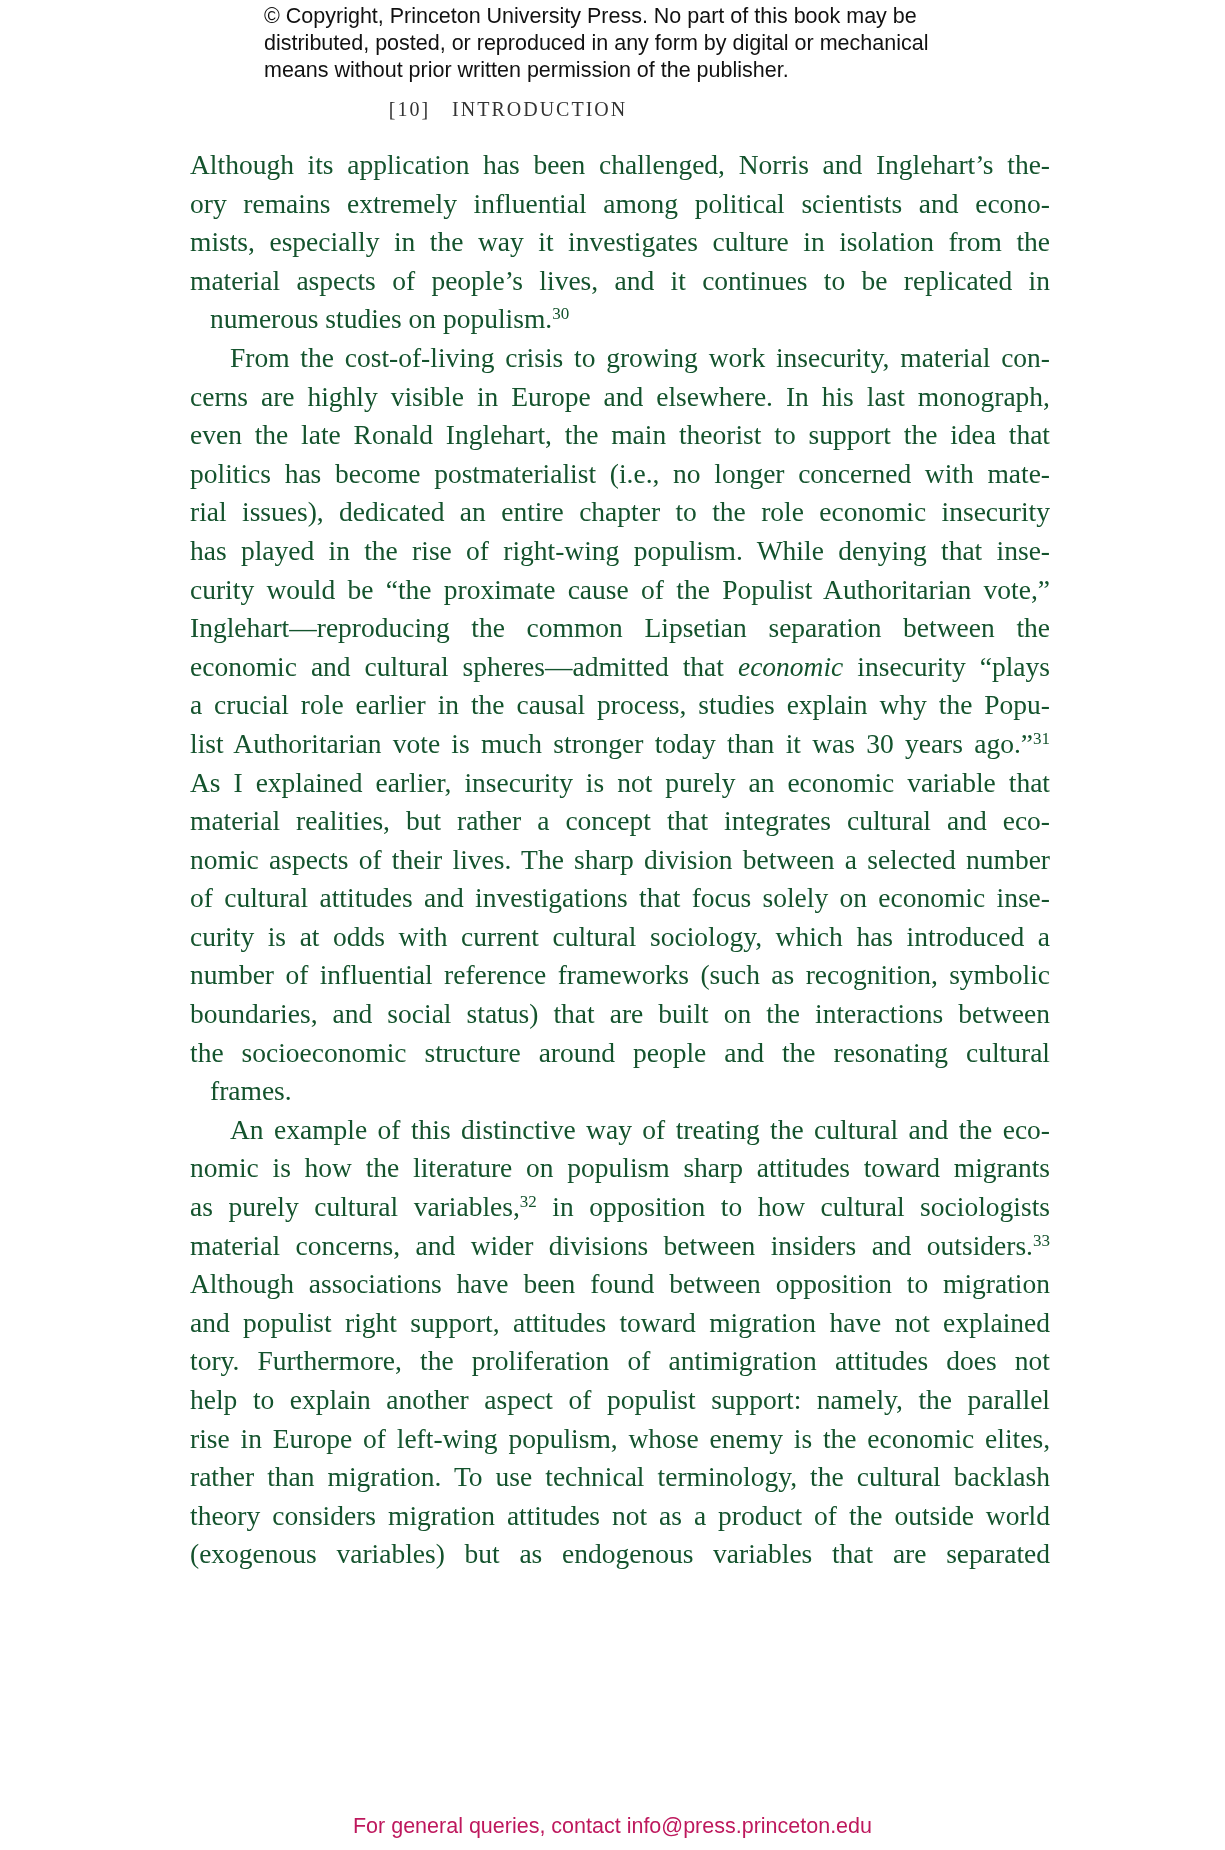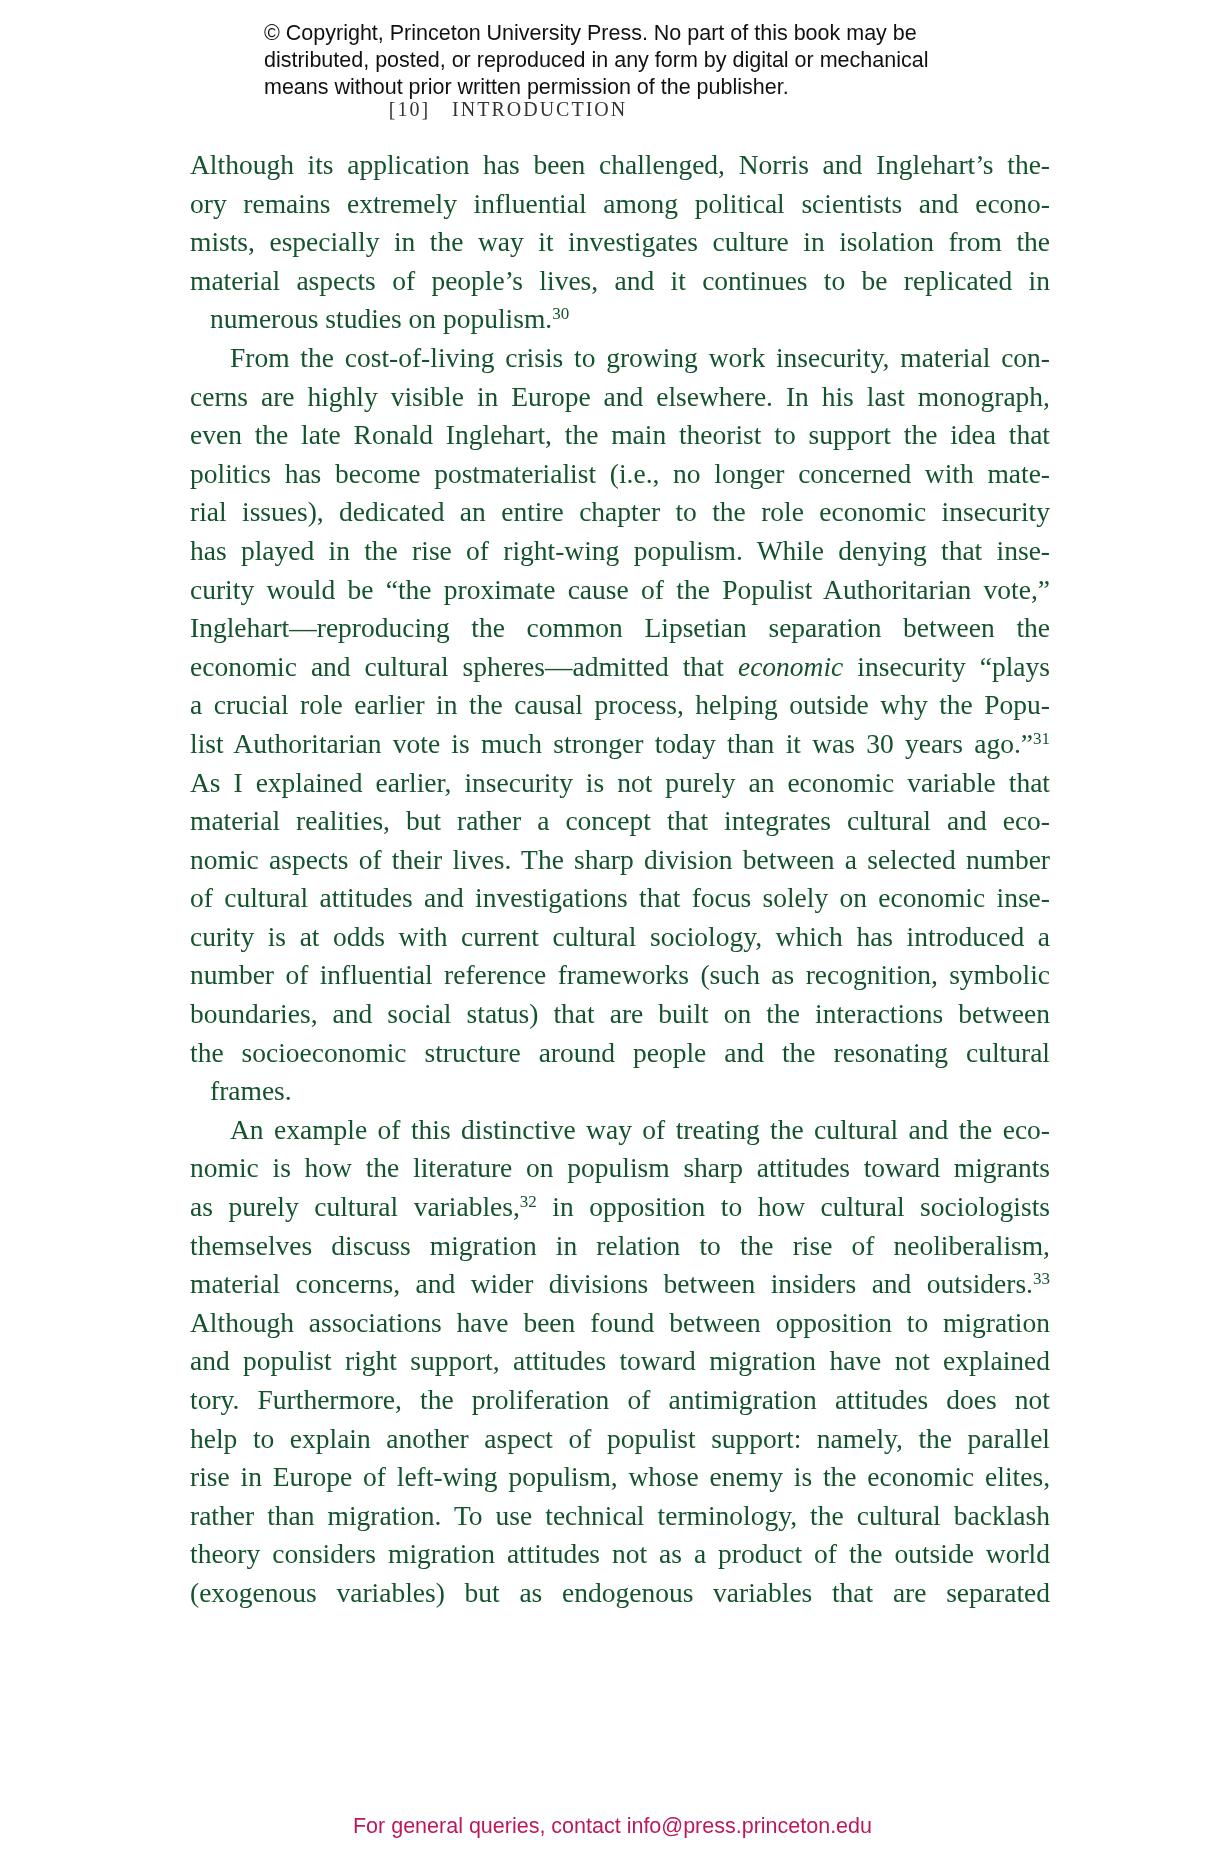--- a/index.html
+++ b/index.html
@@ -1,18 +1,18 @@
 <!DOCTYPE html>
 <html><head>
   <meta charset="utf-8">
   <style>
     html, body { margin: 0; padding: 0; background: #ffffff; }
     body { width: 1225px; height: 1850px; position: relative; overflow: hidden; color: #1a1a1a; }
     .copyright {
-      position: absolute; left: 264px; top: 20px; width: 760px;
+      position: absolute; left: 264px; top: 3px; width: 760px;
       font-family: "Liberation Sans", sans-serif; font-size: 21.5px; line-height: 27px; color: #111;
     }
     .copyright div { white-space: nowrap; }
     .running-head {
       position: absolute; left: 0; width: 1016px; top: 98px; text-align: center;
       font-family: "Liberation Serif", serif; font-size: 20px; letter-spacing: 2px; color: #333;
     }
     .running-head .pg { margin-right: 22px; }
     .body-text {
       position: absolute; left: 190px; top: 146px; width: 860px;
@@ -54,37 +54,36 @@
     <div>
       <div class="line indent"><span>From the cost-of-living crisis to growing work insecurity, material con-</span></div>
       <div class="line"><span>cerns are highly visible in Europe and elsewhere. In his last monograph,</span></div>
       <div class="line"><span>even the late Ronald Inglehart, the main theorist to support the idea that</span></div>
       <div class="line"><span>politics has become postmaterialist (i.e., no longer concerned with mate-</span></div>
       <div class="line"><span>rial issues), dedicated an entire chapter to the role economic insecurity</span></div>
       <div class="line"><span>has played in the rise of right-wing populism. While denying that inse-</span></div>
       <div class="line"><span>curity would be “the proximate cause of the Populist Authoritarian vote,”</span></div>
       <div class="line"><span>Inglehart—reproducing the common Lipsetian separation between the</span></div>
       <div class="line"><span>economic and cultural spheres—admitted that </span><em>economic</em><span> insecurity “plays</span></div>
-      <div class="line"><span>a crucial role earlier in the causal process, helping outside why the Popu-</span></div>
+      <div class="line"><span>a crucial role earlier in the causal process, studies explain why the Popu-</span></div>
       <div class="line"><span>list Authoritarian vote is much stronger today than it was 30 years ago.”</span><sup>31</sup></div>
       <div class="line"><span>As I explained earlier, insecurity is not purely an economic variable that</span></div>
       <div class="line"><span>material realities, but rather a concept that integrates cultural and eco-</span></div>
       <div class="line"><span>nomic aspects of their lives. The sharp division between a selected number</span></div>
       <div class="line"><span>of cultural attitudes and investigations that focus solely on economic inse-</span></div>
       <div class="line"><span>curity is at odds with current cultural sociology, which has introduced a</span></div>
       <div class="line"><span>number of influential reference frameworks (such as recognition, symbolic</span></div>
       <div class="line"><span>boundaries, and social status) that are built on the interactions between</span></div>
       <div class="line"><span>the socioeconomic structure around people and the resonating cultural</span></div>
       <div class="line last"><span>frames.</span></div>
     </div>
     <div>
       <div class="line indent"><span>An example of this distinctive way of treating the cultural and the eco-</span></div>
       <div class="line"><span>nomic is how the literature on populism sharp attitudes toward migrants</span></div>
       <div class="line"><span>as purely cultural variables,</span><sup>32</sup><span> in opposition to how cultural sociologists</span></div>
-      <div class="line"><span>themselves discuss migration in relation to the rise of neoliberalism,</span></div>
       <div class="line"><span>material concerns, and wider divisions between insiders and outsiders.</span><sup>33</sup></div>
       <div class="line"><span>Although associations have been found between opposition to migration</span></div>
       <div class="line"><span>and populist right support, attitudes toward migration have not explained</span></div>
       <div class="line"><span>tory. Furthermore, the proliferation of antimigration attitudes does not</span></div>
       <div class="line"><span>help to explain another aspect of populist support: namely, the parallel</span></div>
       <div class="line"><span>rise in Europe of left-wing populism, whose enemy is the economic elites,</span></div>
       <div class="line"><span>rather than migration. To use technical terminology, the cultural backlash</span></div>
       <div class="line"><span>theory considers migration attitudes not as a product of the outside world</span></div>
       <div class="line"><span>(exogenous variables) but as endogenous variables that are separated</span></div>
     </div>

